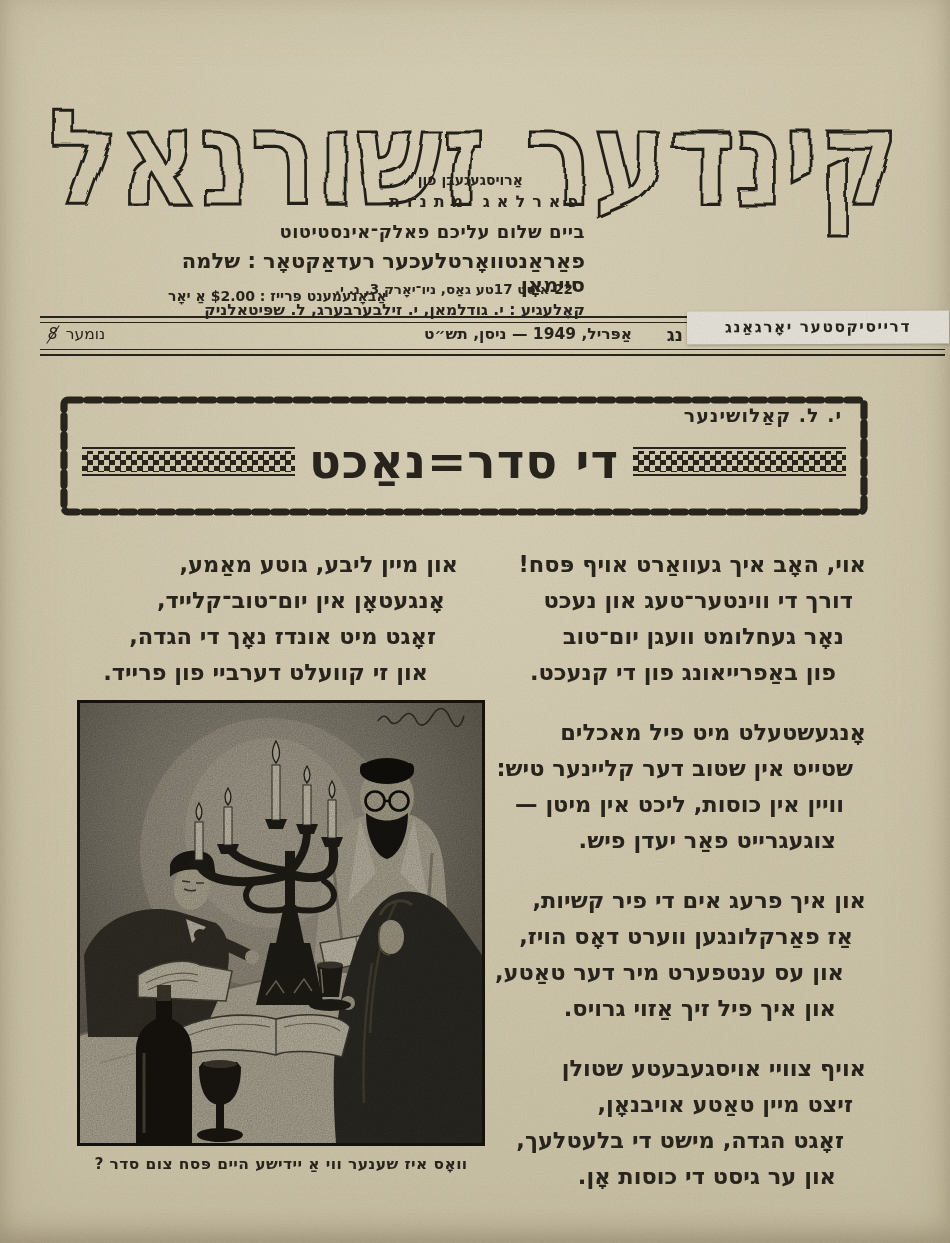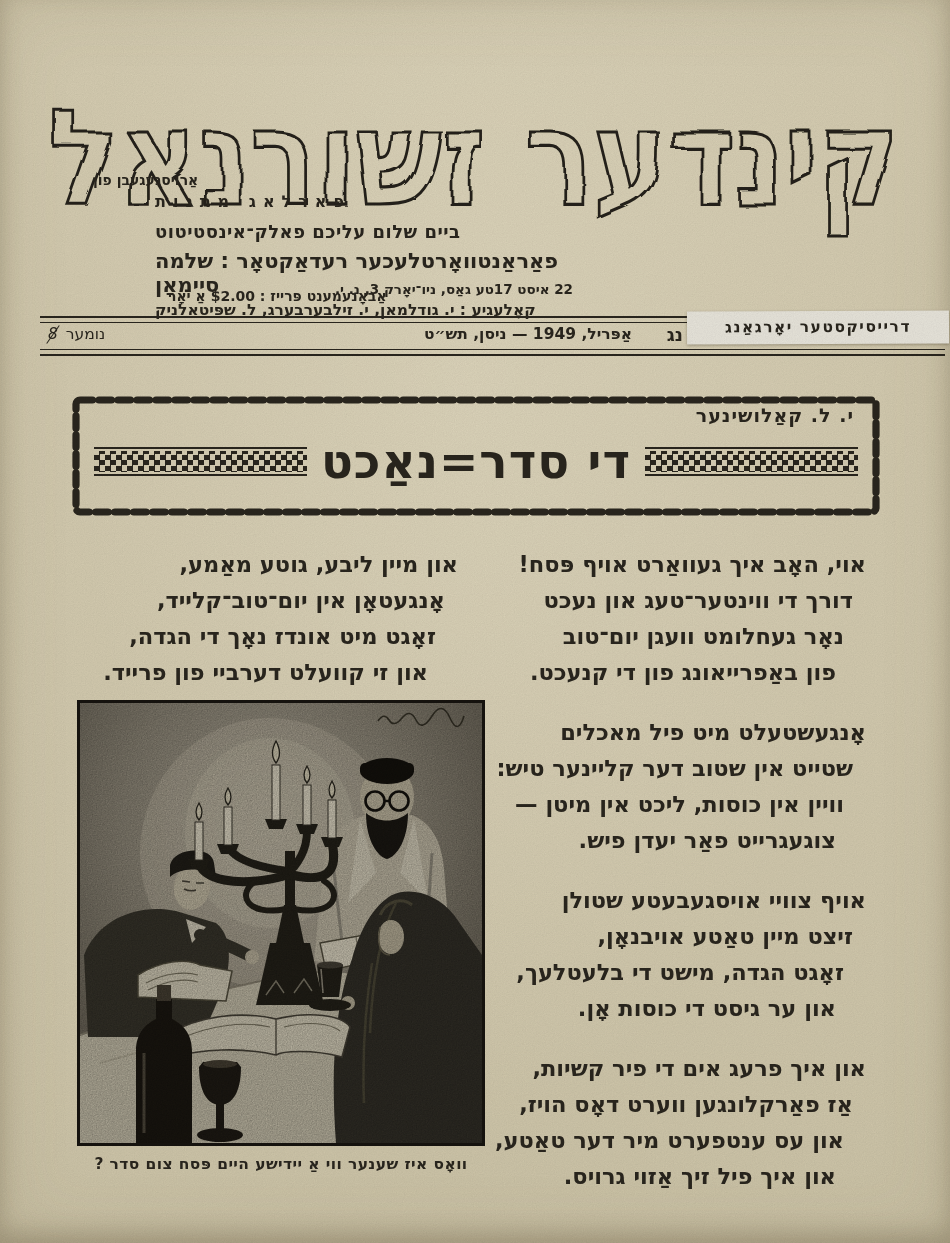--- a/index.html
+++ b/index.html
@@ -12,21 +12,21 @@
     overflow:hidden;
     font-family:"DejaVu Sans", sans-serif;
     color:#2b271f;
   }
   svg text{font-family:"DejaVu Sans", sans-serif;}
 
   
   .masthead{position:absolute; top:26px; left:30px; width:890px; height:272px;}
 
   
-  .pubblock{position:absolute; top:172px; left:155px; width:430px; text-align:left; font-weight:bold;}
+  .pubblock{position:absolute; top:172px; left:155px; width:430px; text-align:right; font-weight:bold;}
   .pub-issued{font-size:14px; margin-bottom:4px; transform:translateX(-62px);}
   .pub-name{font-size:16px; letter-spacing:7px; margin-bottom:10px;}
   .pub-inst{font-size:18px; margin-bottom:7px; letter-spacing:.5px;}
   .pub-editor{font-size:21px; margin-bottom:4px;}
   .pub-colleg{font-size:15.5px;}
   .address-line{position:absolute; top:281px; right:377px; font-size:13.5px; font-weight:bold; white-space:nowrap;}
   .subscription-line{position:absolute; top:288px; left:168px; font-size:14px; font-weight:bold; white-space:nowrap;text-align:right;}
 
   
   .issue-band{position:absolute; top:316px; left:35px; width:910px; height:40px;}
@@ -35,21 +35,21 @@
   .volume-slip{position:absolute; top:-5px; right:-4px; width:262px; height:33px; background:#edeae0;
     box-shadow:0 1px 3px rgba(40,30,10,.35); z-index:2; text-align:center; line-height:33px;
     font-size:15.5px; font-weight:bold; letter-spacing:1.5px; transform:rotate(-.25deg);}
   .volume-remnant{position:absolute; top:8px; right:262px; font-size:18px; font-weight:bold;}
   .issue-date{position:absolute; top:9px; left:493px; transform:translateX(-50%); font-size:15.5px; font-weight:bold; white-space:nowrap;}
   .issue-number{position:absolute; top:9px; left:8px; font-size:15.5px; font-weight:normal;}
   .num-eight{display:inline-block; font-style:italic; position:relative; padding:0 3px; margin-left:2px;}
   .num-eight::after{content:""; position:absolute; left:-3px; right:-3px; top:50%; border-top:1.6px solid #2b271f; transform:rotate(-55deg);}
 
   
-  .title-box{position:absolute; top:392px; left:68px; width:816px; height:128px;}
+  .title-box{position:absolute; top:392px; left:56px; width:816px; height:128px;}
   .chain-border{position:absolute; inset:0;}
   .article-author{position:absolute; top:12px; right:30px; font-size:19px; font-weight:bold; letter-spacing:1px;}
   .title-row{position:absolute; top:46px; left:26px; right:26px; display:flex; align-items:center;}
   .checker-bar{flex:1; max-width:218px; height:21px; padding:2px 0; box-sizing:content-box;
     border-top:2.6px solid #2b271f; border-bottom:2.6px solid #2b271f;
     background-image:conic-gradient(#2b271f 90deg, transparent 90deg 180deg, #2b271f 180deg 270deg, transparent 270deg);
     background-size:11px 11px; background-clip:content-box;}
   .article-title{margin:0 14px; font-size:47px; font-weight:bold; letter-spacing:1px; white-space:nowrap; line-height:1;}
 
   
@@ -128,30 +128,30 @@
       <div class="pline">נאָר געחלומט וועגן יום־טוב</div>
       <div class="pline">פון באַפרייאונג פון די קנעכט.</div>
     </div>
     <div class="stanza">
       <div class="pline">אָנגעשטעלט מיט פיל מאכלים</div>
       <div class="pline">שטייט אין שטוב דער קליינער טיש:</div>
       <div class="pline">וויין אין כוסות, ליכט אין מיטן —</div>
       <div class="pline">צוגעגרייט פאַר יעדן פיש.</div>
     </div>
     <div class="stanza">
+      <div class="pline">און איך פרעג אים די פיר קשיות,</div>
+      <div class="pline">אַז פאַרקלונגען ווערט דאָס הויז,</div>
+      <div class="pline">און עס ענטפערט מיר דער טאַטע,</div>
+      <div class="pline">און איך פיל זיך אַזוי גרויס.</div>
+    </div>
+    <div class="stanza">
       <div class="pline">אויף צוויי אויסגעבעטע שטולן</div>
       <div class="pline">זיצט מיין טאַטע אויבנאָן,</div>
       <div class="pline">זאָגט הגדה, מישט די בלעטלעך,</div>
       <div class="pline">און ער גיסט די כוסות אָן.</div>
-    </div>
-    <div class="stanza">
-      <div class="pline">און איך פרעג אים די פיר קשיות,</div>
-      <div class="pline">אַז פאַרקלונגען ווערט דאָס הויז,</div>
-      <div class="pline">און עס ענטפערט מיר דער טאַטע,</div>
-      <div class="pline">און איך פיל זיך אַזוי גרויס.</div>
     </div>
   </div>
 
   <div class="col-left">
     <div class="stanza">
       <div class="pline">און מיין ליבע, גוטע מאַמע,</div>
       <div class="pline">אָנגעטאָן אין יום־טוב־קלייד,</div>
       <div class="pline">זאָגט מיט אונדז נאָך די הגדה,</div>
       <div class="pline">און זי קוועלט דערביי פון פרייד.</div>
     </div>

